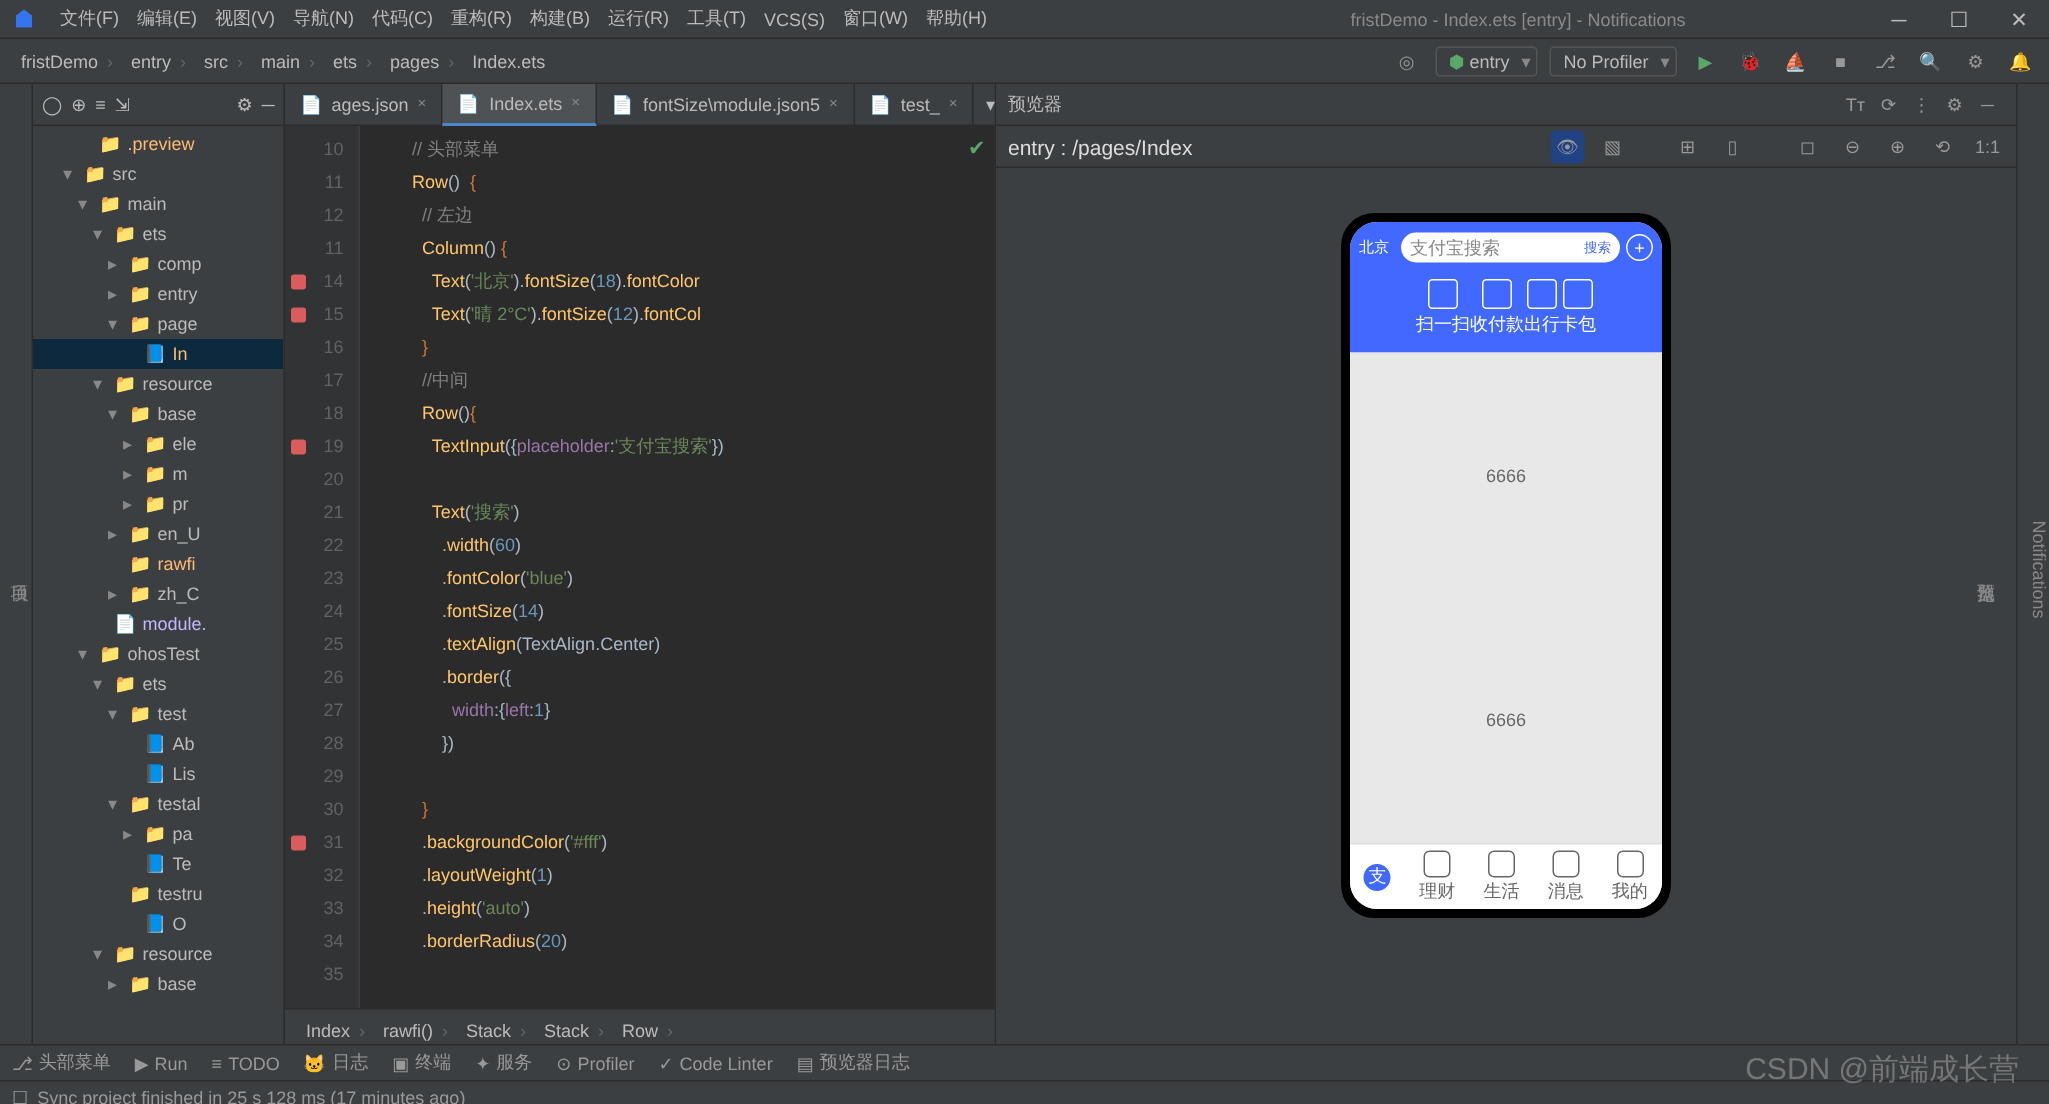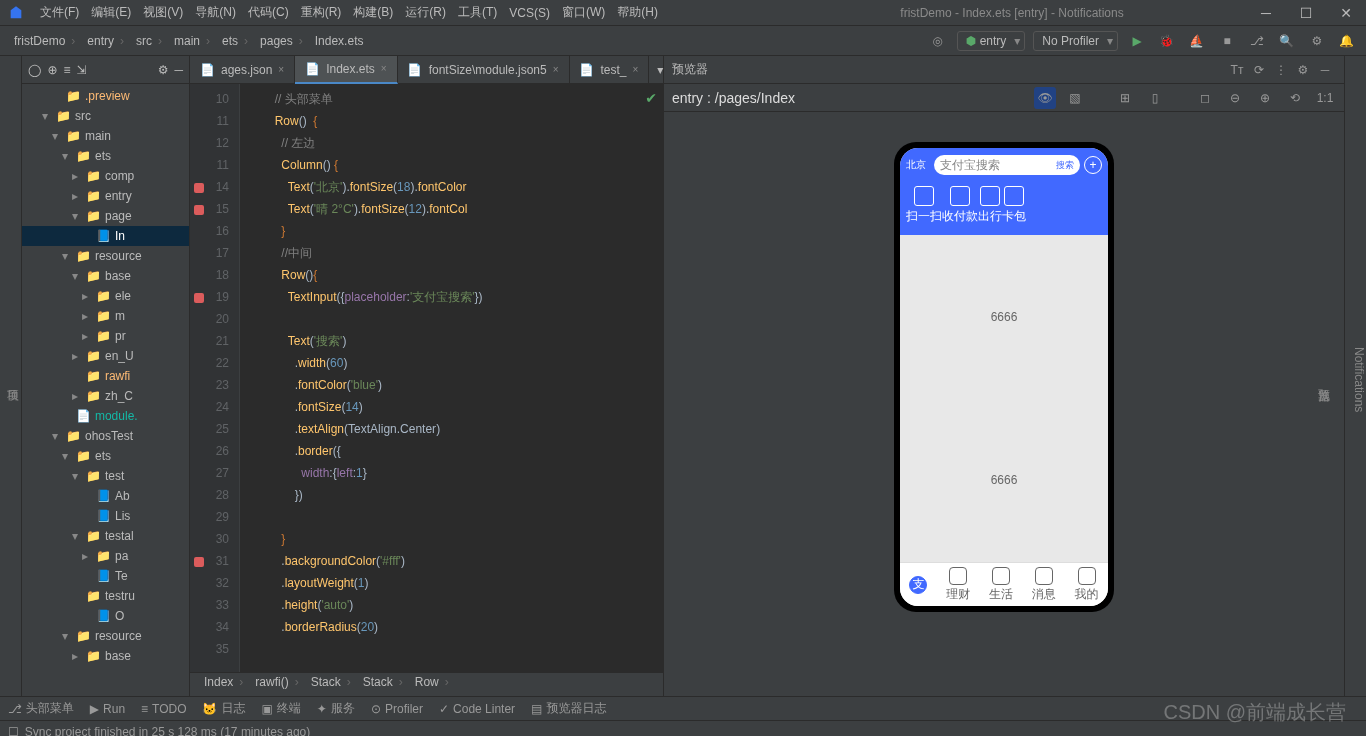--- a/index.html
+++ b/index.html
@@ -38,36 +38,36 @@
 .lnums div{height:22px}
 .code{flex:1;padding:4px 8px;font-family:Consolas,monospace;font-size:13px;line-height:22px;color:#a9b7c6;white-space:pre;overflow:hidden}
 .c-cm{color:#808080}
 .c-kw{color:#cc7832}
 .c-fn{color:#ffc66d}
 .c-id{color:#a9b7c6}
 .c-st{color:#6a8759}
 .c-nm{color:#6897bb}
 .c-pr{color:#9876aa}
 .bpt{display:inline-block;width:10px;height:10px;background:#db5c5c;border-radius:2px;margin-left:-22px;margin-right:12px;vertical-align:middle}
-.ed-bread{height:24px;background:#3c3f41;border-top:1px solid #2b2b2b;display:flex;align-items:flex-start;padding:0 8px;color:#888}
+.ed-bread{height:24px;background:#3c3f41;border-top:1px solid #2b2b2b;display:flex;align-items:flex-end;padding:0 8px;color:#888}
 .preview{width:680px;background:#3c3f41;display:flex;flex-direction:column}
 .pv-head{height:28px;background:#3c3f41;display:flex;align-items:center;padding:0 8px;border-bottom:1px solid #2b2b2b;color:#bbb}
 .pv-tools{height:28px;display:flex;align-items:center;padding:0 8px;gap:8px;border-bottom:1px solid #2b2b2b}
 .pv-tools .sp{flex:1}
 .pv-path{color:#ddd;font-size:14px;font-weight:500}
 .pv-canvas{flex:1;background:#3c3f41;display:flex;align-items:flex-start;justify-content:center;padding-top:30px}
 .phone{width:220px;height:470px;background:#000;border-radius:22px;padding:6px;position:relative}
 .screen{width:100%;height:100%;background:#e8e8e8;border-radius:18px;overflow:hidden;display:flex;flex-direction:column}
 .app-head{background:#4169ff;padding:6px;display:flex;flex-direction:column;gap:6px}
 .search-row{display:flex;align-items:center;gap:4px;height:22px}
 .city{color:#fff;font-size:10px;width:24px;}
 .search-box{flex:1;background:#fff;border-radius:11px;height:20px;display:flex;align-items:center;padding:0 6px;font-size:10px;color:#888;justify-content:space-between}
 .search-box .sbtn{color:#4169ff;font-size:9px}
 .plus{width:18px;height:18px;border:1px solid #fff;border-radius:50%;color:#fff;display:flex;align-items:center;justify-content:center;font-size:12px}
-.icon-row{display:flex;justify-content:flex-start;padding:4px 0}
+.icon-row{display:flex;justify-content:center;padding:4px 0}
 .ic{display:flex;flex-direction:column;align-items:center;gap:2px;color:#fff;font-size:9px}
 .ic .ibox{width:20px;height:20px;border:1.5px solid #fff;border-radius:3px}
 .app-body{flex:1;background:#e8e8e8;display:flex;flex-direction:column;justify-content:space-around;align-items:center;color:#666;font-size:11px}
 .app-nav{height:44px;background:#fff;display:flex;justify-content:space-around;align-items:center;border-top:1px solid #ddd}
 .nav-it{display:flex;flex-direction:column;align-items:center;font-size:9px;color:#666;gap:1px}
 .nav-it .nico{width:18px;height:18px;border:1.5px solid #666;border-radius:4px}
 .nav-it.active .nico{background:#4169ff;border-color:#4169ff;border-radius:50%}
 .gutter-r{width:22px;background:#3c3f41;border-left:1px solid #2b2b2b;writing-mode:vertical-rl;padding-top:8px;color:#888;display:flex;flex-direction:column;gap:20px;align-items:center}
 .bottom{height:24px;background:#3c3f41;border-top:1px solid #2b2b2b;display:flex;align-items:center;padding:0 8px;gap:16px;color:#999}
 .bottom .bi{display:flex;align-items:center;gap:4px}
@@ -177,21 +177,21 @@
           <span style="color:#bbb">entry</span>
         </div>
         <div class="tn" style="padding-left: 50px;">
           <span class="arr">▾</span>
           <span>📁</span>
           <span style="color:#bbb">page</span>
         </div>
         <div class="tn sel" style="padding-left: 60px;">
           <span class="arr"></span>
           <span>📘</span>
-          <span style="color:#ffffff">In</span>
+          <span style="color:#fdba74">In</span>
         </div>
         <div class="tn" style="padding-left: 40px;">
           <span class="arr">▾</span>
           <span>📁</span>
           <span style="color:#bbb">resource</span>
         </div>
         <div class="tn" style="padding-left: 50px;">
           <span class="arr">▾</span>
           <span>📁</span>
           <span style="color:#bbb">base</span>
@@ -222,21 +222,21 @@
           <span style="color:#fdba74">rawfi</span>
         </div>
         <div class="tn" style="padding-left: 50px;">
           <span class="arr">▸</span>
           <span>📁</span>
           <span style="color:#bbb">zh_C</span>
         </div>
         <div class="tn" style="padding-left: 40px;">
           <span class="arr"></span>
           <span>📄</span>
-          <span style="color:#14b8a6">module.</span>
+          <span style="color:#c4b5fd">module.</span>
         </div>
         <div class="tn" style="padding-left: 30px;">
           <span class="arr">▾</span>
           <span>📁</span>
           <span style="color:#bbb">ohosTest</span>
         </div>
         <div class="tn" style="padding-left: 40px;">
           <span class="arr">▾</span>
           <span>📁</span>
           <span style="color:#bbb">ets</span>

